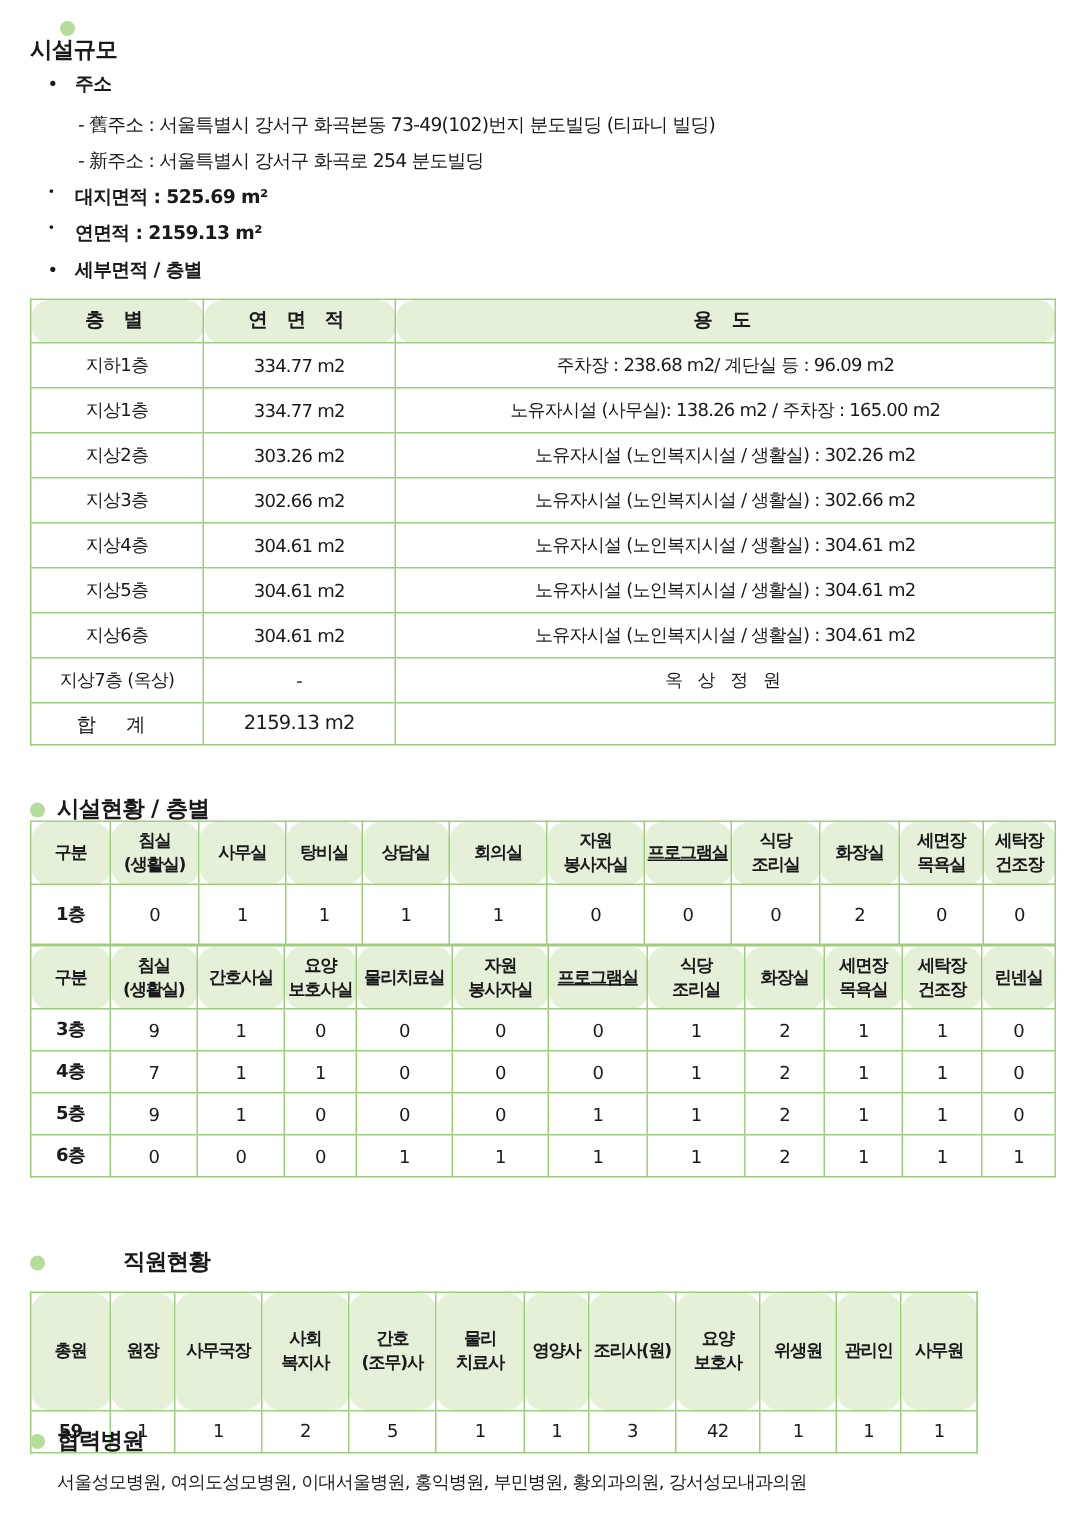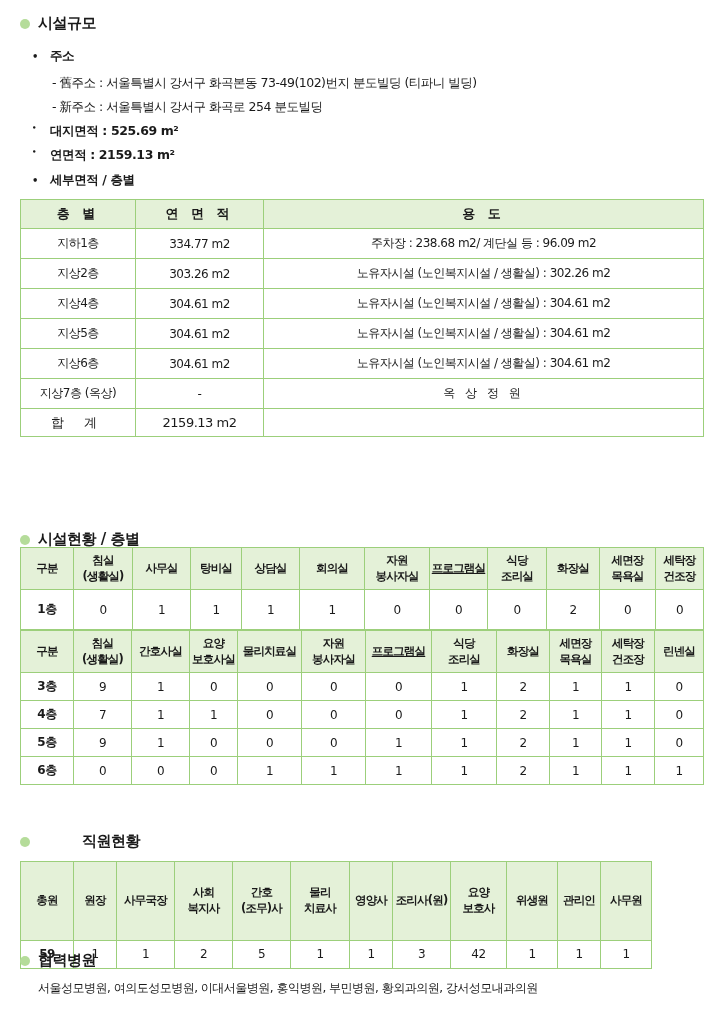--- a/index.html
+++ b/index.html
@@ -22,34 +22,34 @@
   }
   .bullet-line .b { width: 18px; font-size: 10px; text-align: left; }
   .bullet-line .b.small { font-size: 7px; margin-top: -8px; }
   .bold { font-weight: bold; }
   .sub-line { position: absolute; left: 52px; font-size: 12.5px; letter-spacing: -0.5px; }
   table { border-collapse: collapse; position: absolute; table-layout: fixed; }
   td, th {
     border: 1px solid #9ccf7b; text-align: center; padding: 0;
     font-size: 12px; letter-spacing: -0.5px; overflow: hidden;
   }
-  th { background: #e4f1d8; font-weight: bold; line-height: 1.35; }
+  th { background: #e4f1d8; font-weight: bold; line-height: 1.35; border-radius: 12px; }
   .t1 th { font-size: 13px; letter-spacing: 4px; }
   .t1 td { font-weight: normal; }
   .t1 .total td { font-weight: normal; font-size: 13px; }
   .t1 .total td.lbl { letter-spacing: 8px; }
   .sm th { font-size: 11.5px; letter-spacing: -0.8px; }
   .sm td.floor { font-weight: bold; }
   .ul { text-decoration: underline; }
   .hospitals { position: absolute; left: 38px; top: 980px; font-size: 12px; letter-spacing: -0.5px; }
 </style>
 </head>
 <body>
 
-<div class="section-title" style="top:14px;">
+<div class="section-title" style="top:14px;flex-direction:column;">
   <span class="dot"></span>
   <span>시설규모</span>
 </div>
 
 <div class="bullet-line bold" style="left:32px; top:48px;">
   <span class="b">•</span>
   <span>주소</span>
 </div>
 <div class="sub-line" style="top:75px;">- 舊주소 : 서울특별시 강서구 화곡본동 73-49(102)번지 분도빌딩 (티파니 빌딩)</div>
 <div class="sub-line" style="top:99px;">- 新주소 : 서울특별시 강서구 화곡로 254 분도빌딩</div>
@@ -78,23 +78,33 @@
     <th>층 별</th>
     <th>연 면 적</th>
     <th>용 도</th>
   </tr>
   <tr style="height:30px;">
     <td>지하1층</td>
     <td>334.77 m2</td>
     <td>주차장 : 238.68 m2/ 계단실 등 : 96.09 m2</td>
   </tr>
   <tr style="height:30px;">
+    <td>지상1층</td>
+    <td>334.77 m2</td>
+    <td>노유자시설 (사무실): 138.26 m2 / 주차장 : 165.00 m2</td>
+  </tr>
+  <tr style="height:30px;">
     <td>지상2층</td>
     <td>303.26 m2</td>
     <td>노유자시설 (노인복지시설 / 생활실) : 302.26 m2</td>
+  </tr>
+  <tr style="height:30px;">
+    <td>지상3층</td>
+    <td>302.66 m2</td>
+    <td>노유자시설 (노인복지시설 / 생활실) : 302.66 m2</td>
   </tr>
   <tr style="height:30px;">
     <td>지상4층</td>
     <td>304.61 m2</td>
     <td>노유자시설 (노인복지시설 / 생활실) : 304.61 m2</td>
   </tr>
   <tr style="height:30px;">
     <td>지상5층</td>
     <td>304.61 m2</td>
     <td>노유자시설 (노인복지시설 / 생활실) : 304.61 m2</td>

